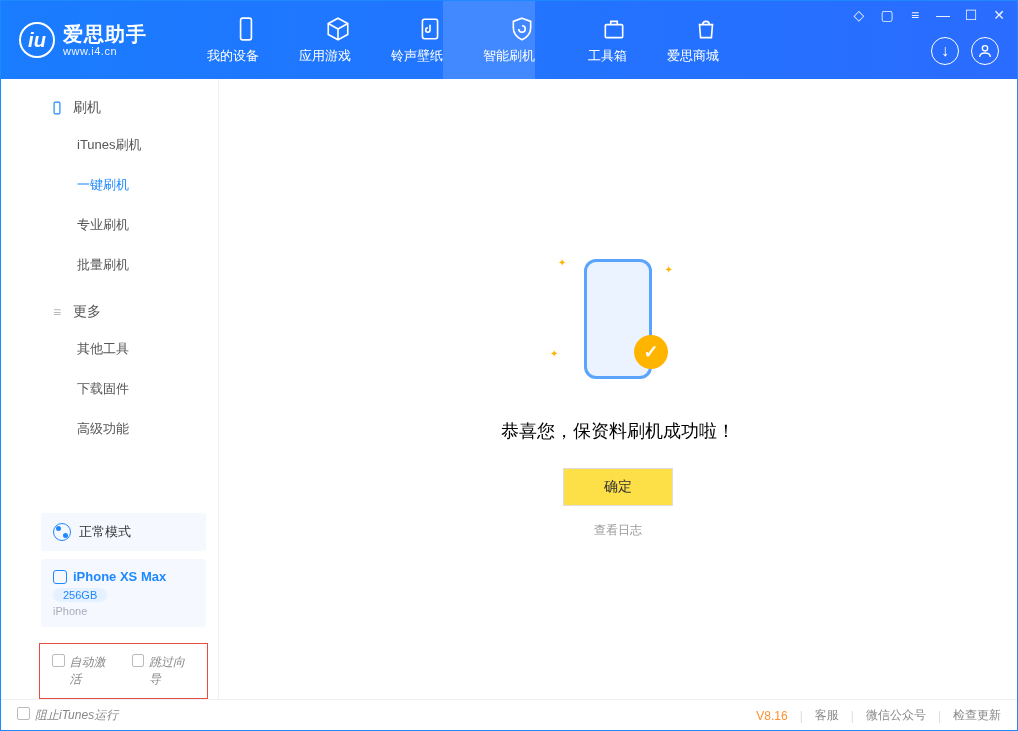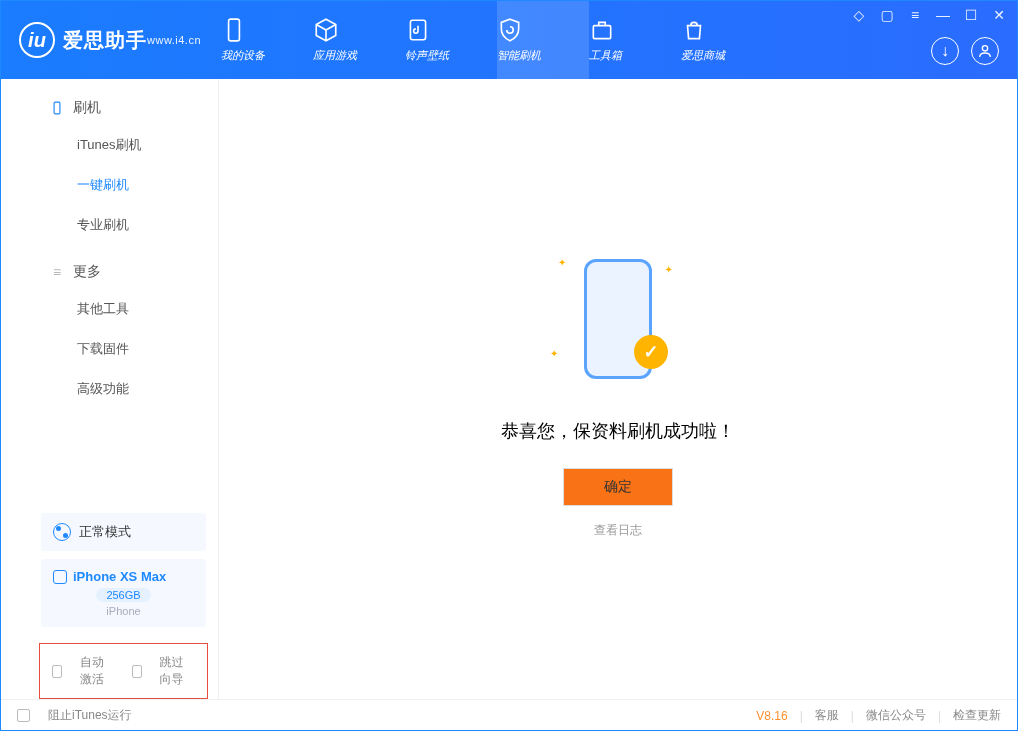--- a/index.html
+++ b/index.html
@@ -2,65 +2,65 @@
 <html><head>
 <meta charset="utf-8">
 <style>
 * { margin: 0; padding: 0; box-sizing: border-box; font-family: "Microsoft YaHei", "PingFang SC", sans-serif; }
 body { background: #fff; width: 1018px; height: 731px; border: 1px solid #1e88ff; position: relative; }
 
 
 .header { height: 78px; background: linear-gradient(90deg, #1a7cff 0%, #2a6cff 100%); display: flex; align-items: center; position: relative; }
 .logo-block { display: flex; align-items: center; padding: 0 20px 0 18px; gap: 8px; }
 .logo-circle { width: 36px; height: 36px; border: 2px solid #fff; border-radius: 50%; display: flex; align-items: center; justify-content: center; color: #fff; font-weight: bold; font-size: 20px; font-style: italic; }
-.logo-text { display: flex; flex-direction: row; color: #fff; line-height: 1.1; align-items: center; }
+.logo-text { display: flex; flex-direction: column; color: #fff; line-height: 1.1; }
 .logo-title { font-size: 20px; font-weight: 600; letter-spacing: 1px;}
 .logo-sub { font-size: 11px; opacity: 0.9; letter-spacing: 0.5px;}
 .tabs { display: flex; height: 100%; }
-.tab { width: 92px; display: flex; flex-direction: column; align-items: flex-start; justify-content: center; color: #fff; font-size: 11px; gap: 5px; cursor: pointer; font-style: italic; }
+.tab { width: 92px; display: flex; flex-direction: column; align-items: flex-end; justify-content: center; color: #fff; font-size: 13px; gap: 5px; cursor: pointer; }
 .tab.active { background: rgba(255,255,255,0.15); }
 .tab-icon { width: 26px; height: 26px; display:flex; align-items:center; justify-content:center;}
 .tab-icon svg { width: 26px; height: 26px; fill: #fff; stroke:#fff;}
 .win-ctrls { position: absolute; top: 6px; right: 10px; display: flex; gap: 12px; }
 .win-ctrls span { color: #fff; font-size: 14px; cursor: pointer; opacity: 0.9; width:16px; text-align:center;}
 .hdr-right-icons { position: absolute; right: 18px; bottom: 14px; display: flex; gap: 12px; }
 .hdr-right-icons .circ { width: 28px; height: 28px; border: 1.5px solid #fff; border-radius: 50%; display: flex; align-items: center; justify-content: center; color: #fff; cursor: pointer; }
 
 
 .body-area { display: flex; height: 620px; padding-left: 28px; }
 .sidebar { width: 190px; border-right: 1px solid #eef0f3; display:flex; flex-direction:column;}
 .side-scroll { flex:1; padding-top: 12px;}
 .side-group-hdr { display: flex; align-items: center; gap: 8px; padding: 8px 20px; color: #555; font-size: 14px; font-weight:500;}
 .side-group-hdr .gicon { width:16px; height:16px; display:flex; align-items:center; justify-content:center;}
 .side-item { padding: 11px 20px 11px 48px; font-size: 13px; color: #555; cursor: pointer; }
 .side-item.active { color: #1e88ff; }
-.side-bottom { padding: 8px 12px 0 12px; text-align: center;}
+.side-bottom { padding: 8px 12px 0 12px;}
 .mode-card, .device-card { background: #f5f9ff; border-radius: 3px; padding: 10px 12px; margin-bottom: 8px; }
 .mode-card { display:flex; align-items:center; gap:8px; font-size:13px; color:#333;}
 .mode-icon { width:18px; height:18px; border:1.5px solid #1e88ff; border-radius:50%; position:relative;}
 .mode-icon::before, .mode-icon::after { content:''; position:absolute; width:5px; height:5px; background:#1e88ff; border-radius:50%;}
 .mode-icon::before { top:2px; left:2px;} .mode-icon::after { bottom:2px; right:2px;}
 .device-card { font-size:12px;}
 .device-row1 { display:flex; align-items:center; gap:6px; color:#1e88ff; font-weight:600; font-size:13px;}
 .dev-icon { width:14px; height:14px; border:1.5px solid #1e88ff; border-radius:3px;}
 .storage-badge { display:inline-block; background:#e6f1ff; color:#1e88ff; border-radius:10px; padding:1px 10px; font-size:11px; margin-top:4px;}
 .dev-type { color:#aab; font-size:11px; margin-top:3px;}
 .checkbox-row { border:1px solid #e74c3c; padding:10px 12px; margin:8px 10px 0 10px; display:flex; gap:16px; font-size:12px; color:#888;}
-.cb { display:flex; align-items:center; gap:18px; cursor:pointer;}
+.cb { display:flex; align-items:flex-start; gap:5px; cursor:pointer;font-style:italic;}
 .cb-box { width:13px; height:13px; border:1px solid #bbb; border-radius:2px;}
 
 
 .main { flex:1; position:relative; display:flex; flex-direction:column; align-items:center; justify-content:center;}
 .result-illust { position:relative; width:160px; height:160px; margin-bottom:20px;}
 .phone-shape { position:absolute; left:50%; top:50%; transform:translate(-50%,-50%); width:68px; height:120px; border:3px solid #5aa4ff; border-radius:12px; background:#eaf3ff;}
 .check-badge { position:absolute; right:30px; bottom:30px; width:34px; height:34px; background:#ffb400; border-radius:50%; display:flex; align-items:center; justify-content:center; color:#fff; font-size:18px; font-weight:bold;}
 .spark { position:absolute; font-size:10px; color:#ffb400;}
 .s1{top:18px;left:20px;} .s2{top:25px;right:25px;} .s3{bottom:40px;left:12px;}
 .result-msg { font-size:18px; color:#000000; margin-bottom:25px;}
-.ok-btn { border:1px solid #ddd; background:#f97316; padding:9px 40px; font-size:14px; color:#333; cursor:pointer; margin-bottom:16px;}
+.ok-btn { border:1px solid #ddd; background:#fde047; padding:9px 40px; font-size:14px; color:#333; cursor:pointer; margin-bottom:16px;}
 .view-log { color:#999; font-size:12px; text-decoration:none; cursor:pointer;}
 
 
 .footer { height: 32px; border-top:1px solid #eef0f3; display:flex; align-items:center; padding:0 16px; font-size:12px; color:#888;}
 .footer .cb { color:#888;}
 .footer-right { margin-left:auto; display:flex; align-items:center; gap:12px;}
 .ver { color:#ff9030;}
 .flink { color:#888; cursor:pointer;}
 .divider { color:#ddd;}
 </style>
@@ -154,20 +154,21 @@
         <span class="gicon">
             <svg width="14" height="14" viewBox="0 0 24 24" fill="none" stroke="#1e88ff" stroke-width="2">
               <rect x="7" y="2" width="10" height="20" rx="2"></rect>
             </svg>
           </span>
         <span>刷机</span>
       </div>
       <div class="side-item">iTunes刷机</div>
       <div class="side-item active">一键刷机</div>
       <div class="side-item">专业刷机</div>
+      <div class="side-item">批量刷机</div>
       <div class="side-group-hdr" style="margin-top:10px;">
         <span class="gicon" style="color:#bbb;">≡</span>
         <span>更多</span>
       </div>
       <div class="side-item">其他工具</div>
       <div class="side-item">下载固件</div>
       <div class="side-item">高级功能</div>
     </div>
     <div class="side-bottom">
       <div class="mode-card">

